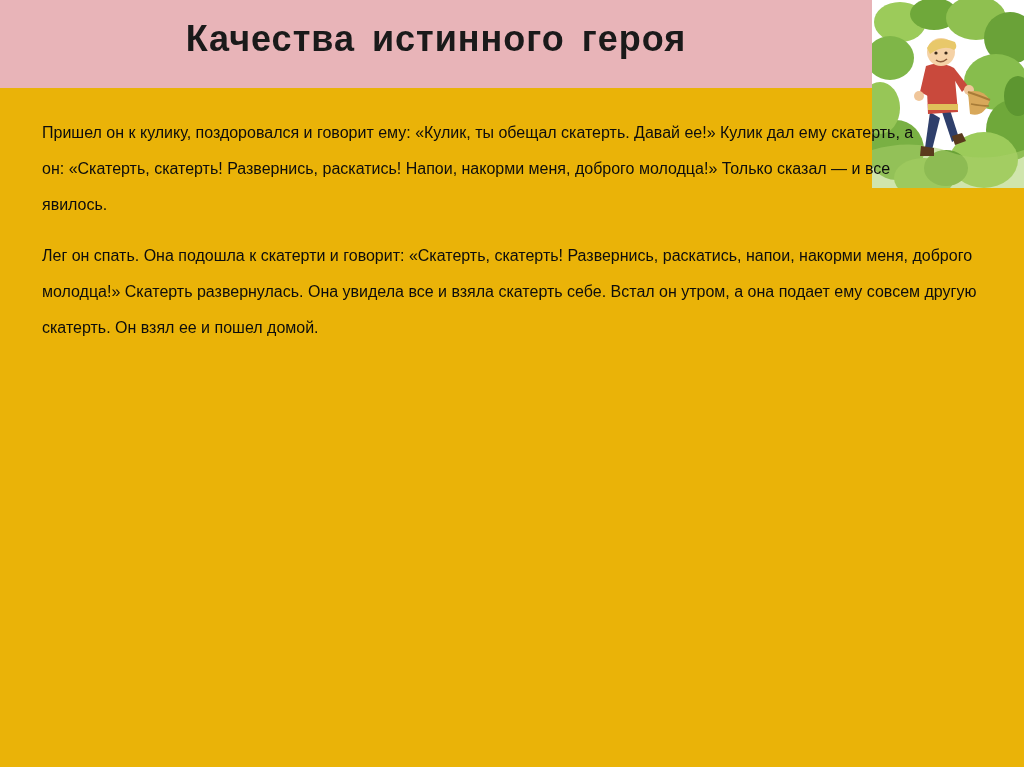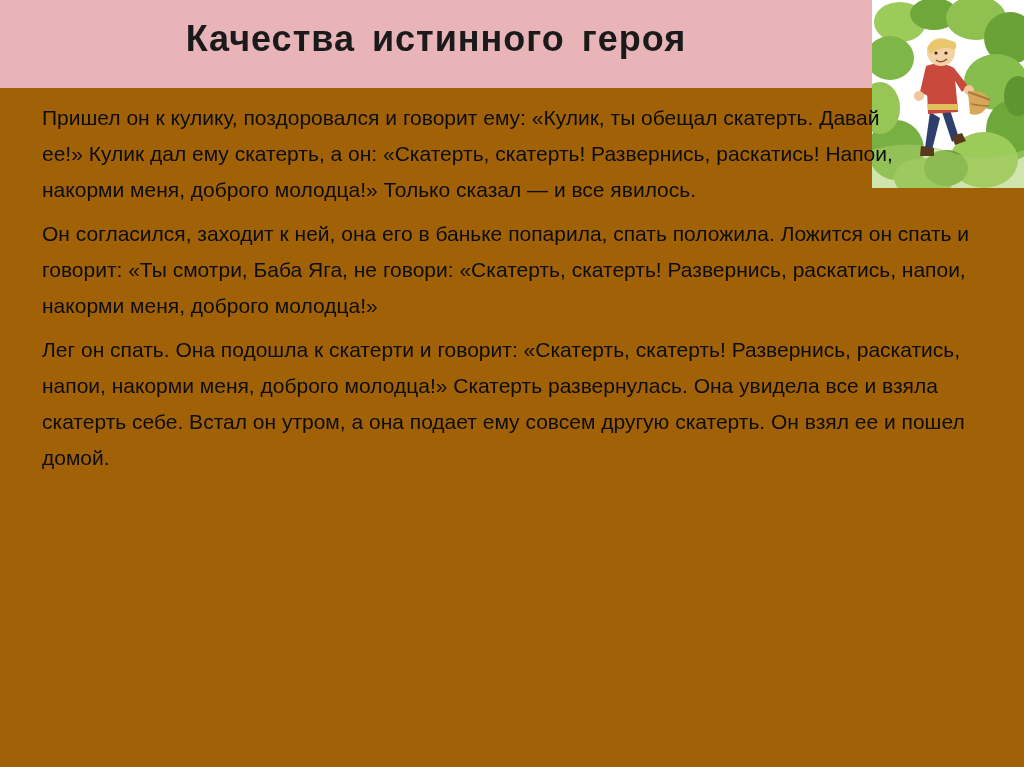--- a/index.html
+++ b/index.html
@@ -10,21 +10,21 @@
     width: 1024px;
     height: 767px;
     background: #ffffff;
     font-family: "Liberation Sans", sans-serif;
     overflow: hidden;
   }
   .slide {
     position: relative;
     width: 1024px;
     height: 767px;
-    background: #a16207;
+    background: #eab308;
   }
   
   .title-band {
     position: absolute;
     left: 0;
     top: 0;
     width: 872px;
     height: 88px;
     background: #e8b4b8;
   }
@@ -54,24 +54,24 @@
     display: block;
   }
   
   .body-text {
     position: absolute;
     left: 8px;
     top: 100px;
     width: 1006px;
   }
   .para {
-    font-size: 21px;
+    font-size: 16px;
     line-height: 36px;
     color: #0d0d0d;
-    margin: 0 0 8px 0;
+    margin: 15px 0 8px 0;
     text-indent: 0;
     padding-left: 34px;
   }
   .para.p1 {
     width: 880px;
   }
   .para.p2 {
     width: 900px;
   }
   .para.p3 {
@@ -137,17 +137,16 @@
 
         <path d="M96 92 Q110 88 118 100 Q112 118 98 114 Z" fill="#d8a85a"></path>
         <path d="M96 92 Q108 96 118 100" stroke="#a87c38" stroke-width="2" fill="none"></path>
         <path d="M99 104 Q110 106 117 106" stroke="#a87c38" stroke-width="1.6" fill="none"></path>
       </g>
     </svg>
   </div>
 
   <div class="body-text">
     <p class="para p1">Пришел он к кулику, поздоровался и говорит ему: «Кулик, ты обещал скатерть. Давай ее!» Кулик дал ему скатерть, а он: «Скатерть, скатерть! Развернись, раскатись! Напои, накорми меня, доброго молодца!» Только сказал — и все явилось.</p>
-    <p class="para p3">Он согласился, заходит к ней, она его в баньке попарила, спать положила. Ложится он спать и говорит: «Ты смотри, Баба Яга, не говори: «Скатерть, скатерть! Развернись, раскатись, напои, накорми меня, доброго молодца!»</p>
     <p class="para p4">Лег он спать. Она подошла к скатерти и говорит: «Скатерть, скатерть! Развернись, раскатись, напои, накорми меня, доброго молодца!» Скатерть развернулась. Она увидела все и взяла скатерть себе. Встал он утром, а она подает ему совсем другую скатерть. Он взял ее и пошел домой.</p>
   </div>
 
 </div>
 
 </body></html>

